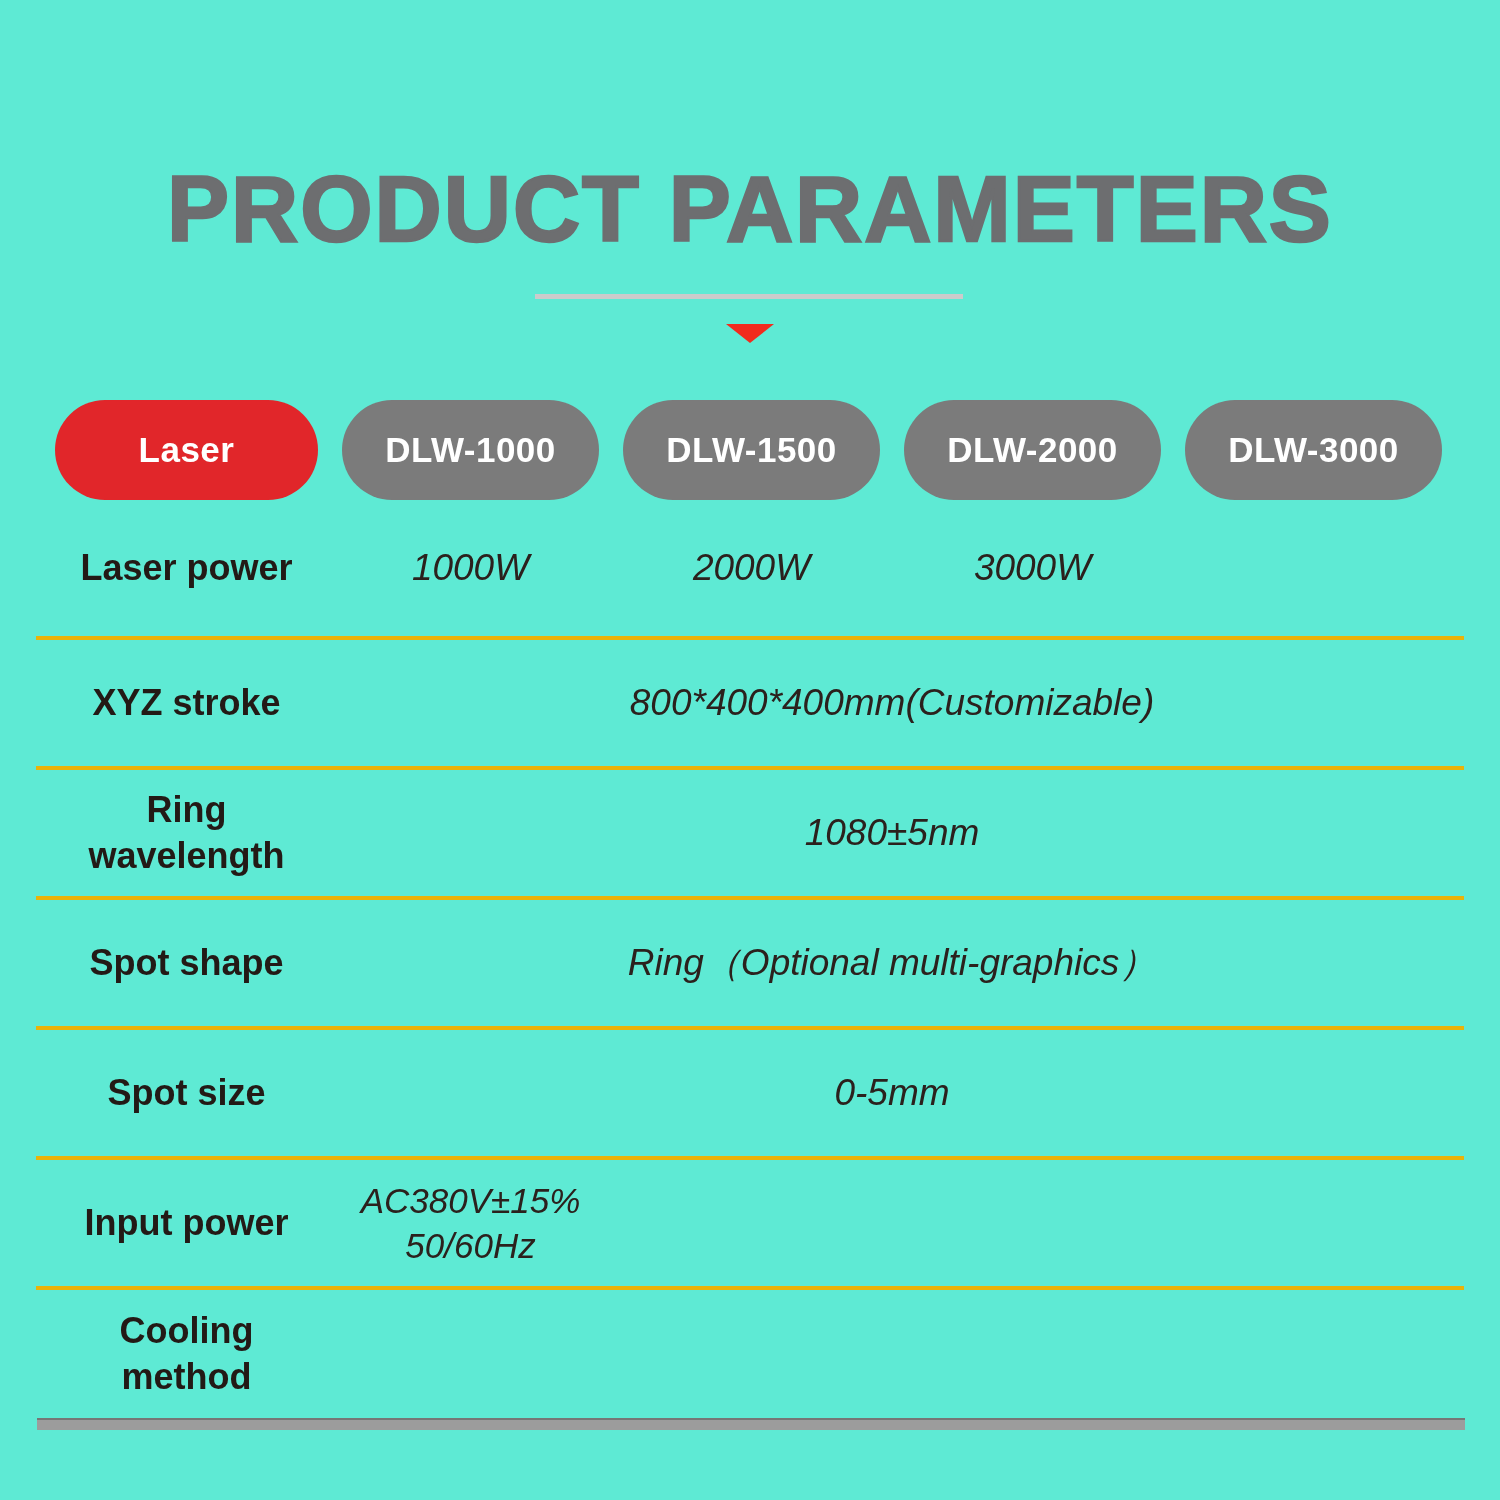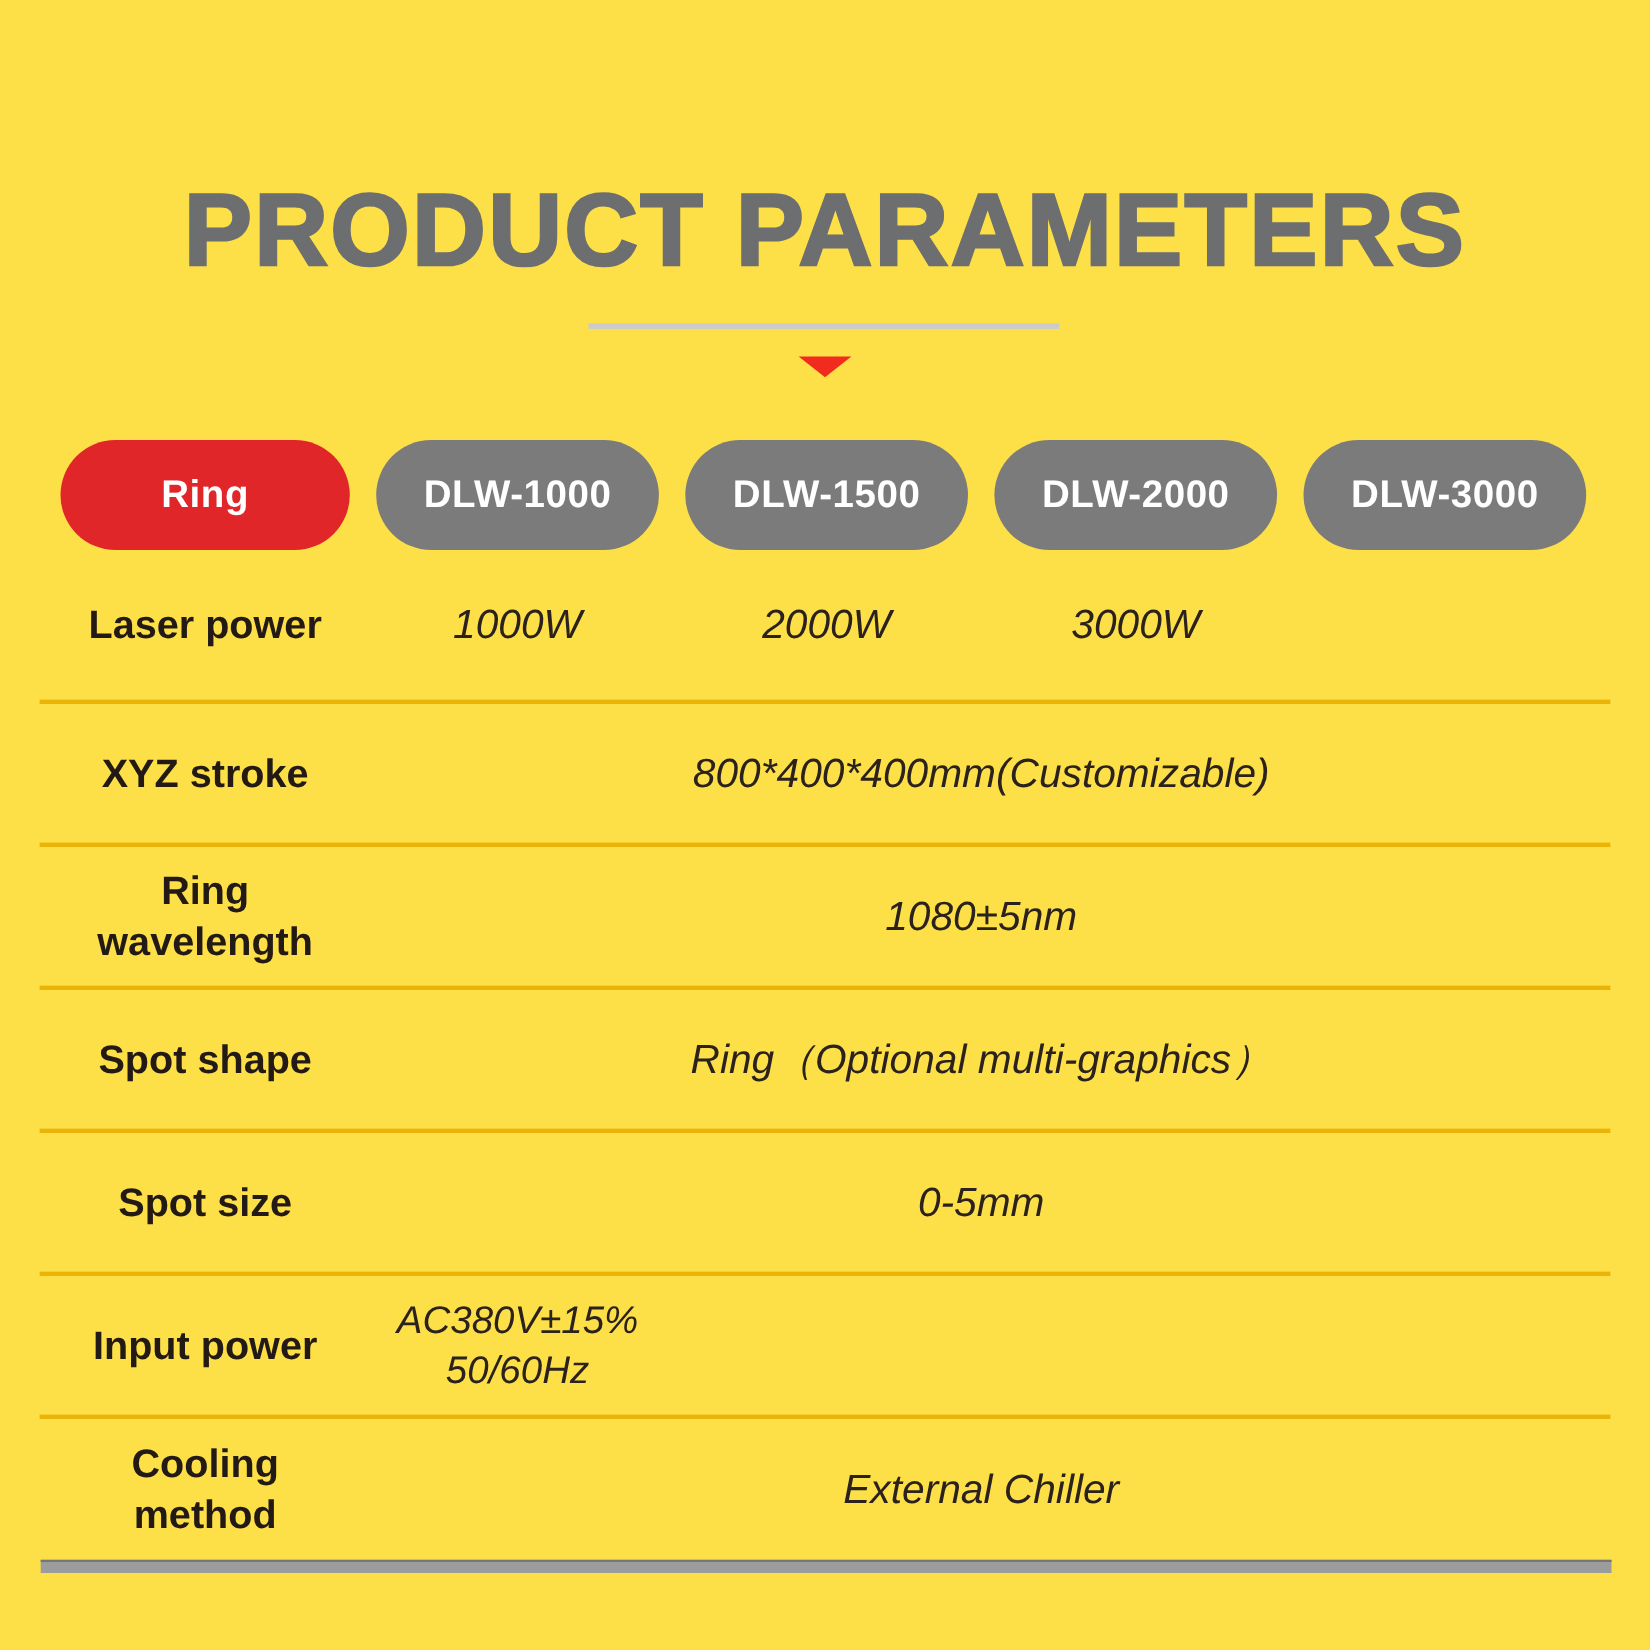--- a/index.html
+++ b/index.html
@@ -1,17 +1,17 @@
 <!DOCTYPE html>
 <html><head>
 <meta charset="utf-8">
 <style>
   html,body{margin:0;padding:0;background:#ffffff;}
   #page{
-    position:relative;width:1500px;height:1500px;background:#fde047;overflow:hidden;
+    position:relative;width:1500px;height:1500px;background:#5eead4;overflow:hidden;
     font-family:"Liberation Sans",sans-serif;color:#241c19;
   }
   .title{
     position:absolute;top:163px;left:0;width:100%;margin:0;text-align:center;
     font-size:93px;font-weight:700;letter-spacing:2px;line-height:1.0;
     color:#6d6e70;-webkit-text-stroke:2.5px #6d6e70;
   }
   .underline{position:absolute;top:294px;left:535px;width:428px;height:5px;background:#cbcbcb;}
   .arrow{
     position:absolute;top:324px;left:726px;width:0;height:0;
@@ -50,21 +50,21 @@
 </head>
 <body>
 
 <div id="page">
 
   <h1 class="title">PRODUCT PARAMETERS</h1>
   <div class="underline"></div>
   <div class="arrow"></div>
 
   <div class="grid pills">
-    <div class="pill red">Ring</div>
+    <div class="pill red">Laser</div>
     <div class="pill">DLW-1000</div>
     <div class="pill">DLW-1500</div>
     <div class="pill">DLW-2000</div>
     <div class="pill">DLW-3000</div>
   </div>
 
   <div class="table">
 
     <div class="row first">
       <div class="cell label">Laser power</div>
@@ -96,20 +96,19 @@
     <div class="row">
       <div class="cell label">Input power</div>
       <div class="cell value two-line">
         <span>AC380V±15%</span>
         <span>50/60Hz</span>
       </div>
     </div>
 
     <div class="row last">
       <div class="cell label">Cooling method</div>
-      <div class="cell value merged">External Chiller</div>
     </div>
 
   </div>
 
   <div class="bottom-bar"></div>
 
 </div>
 
 </body></html>

